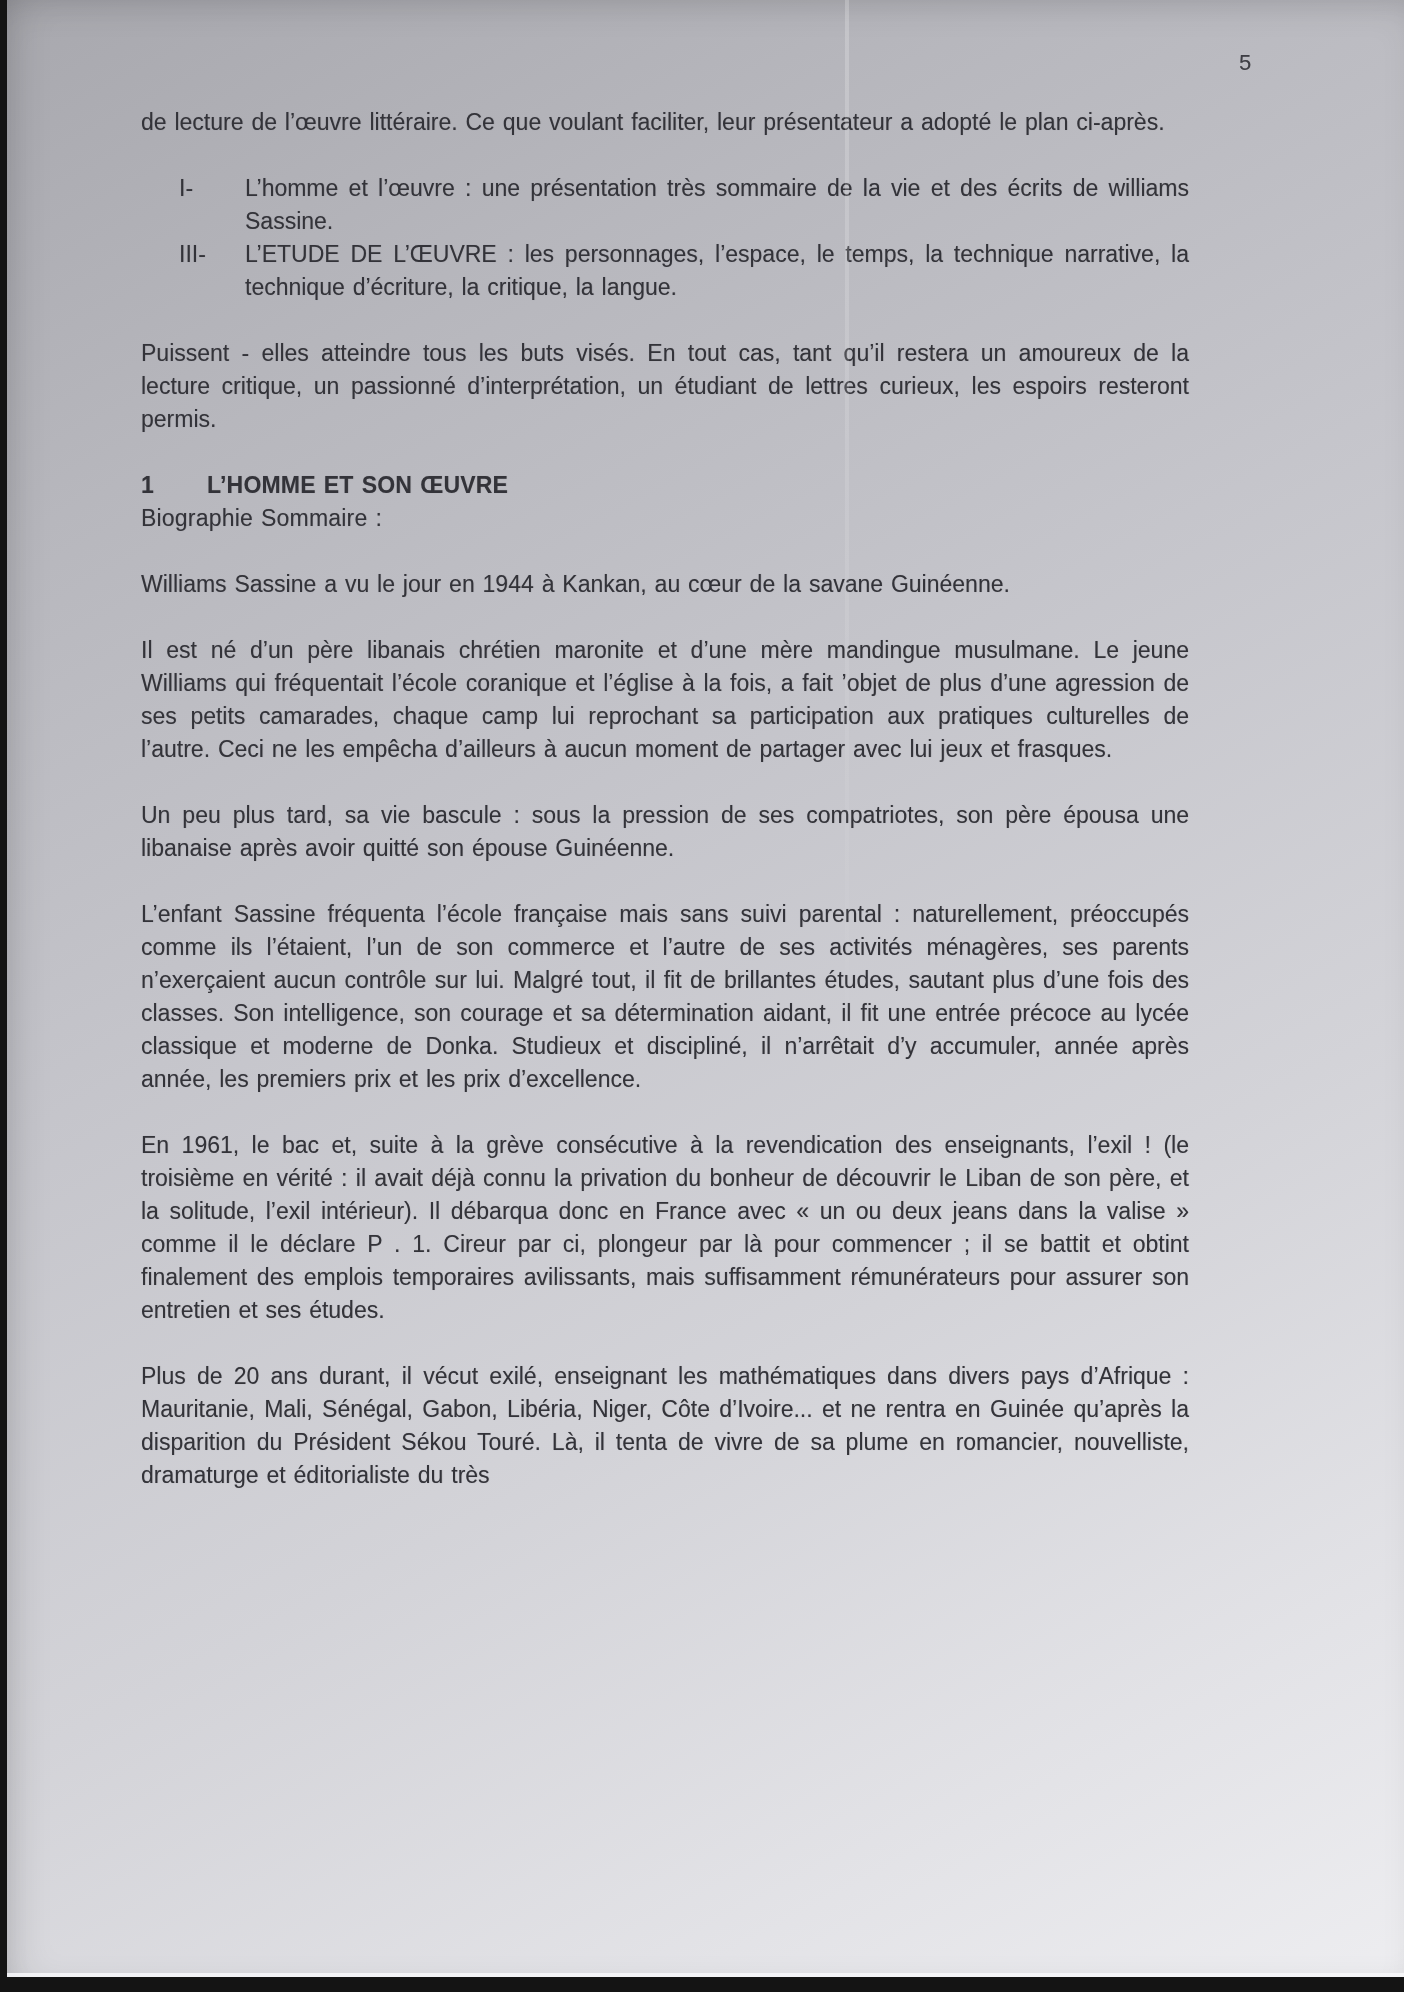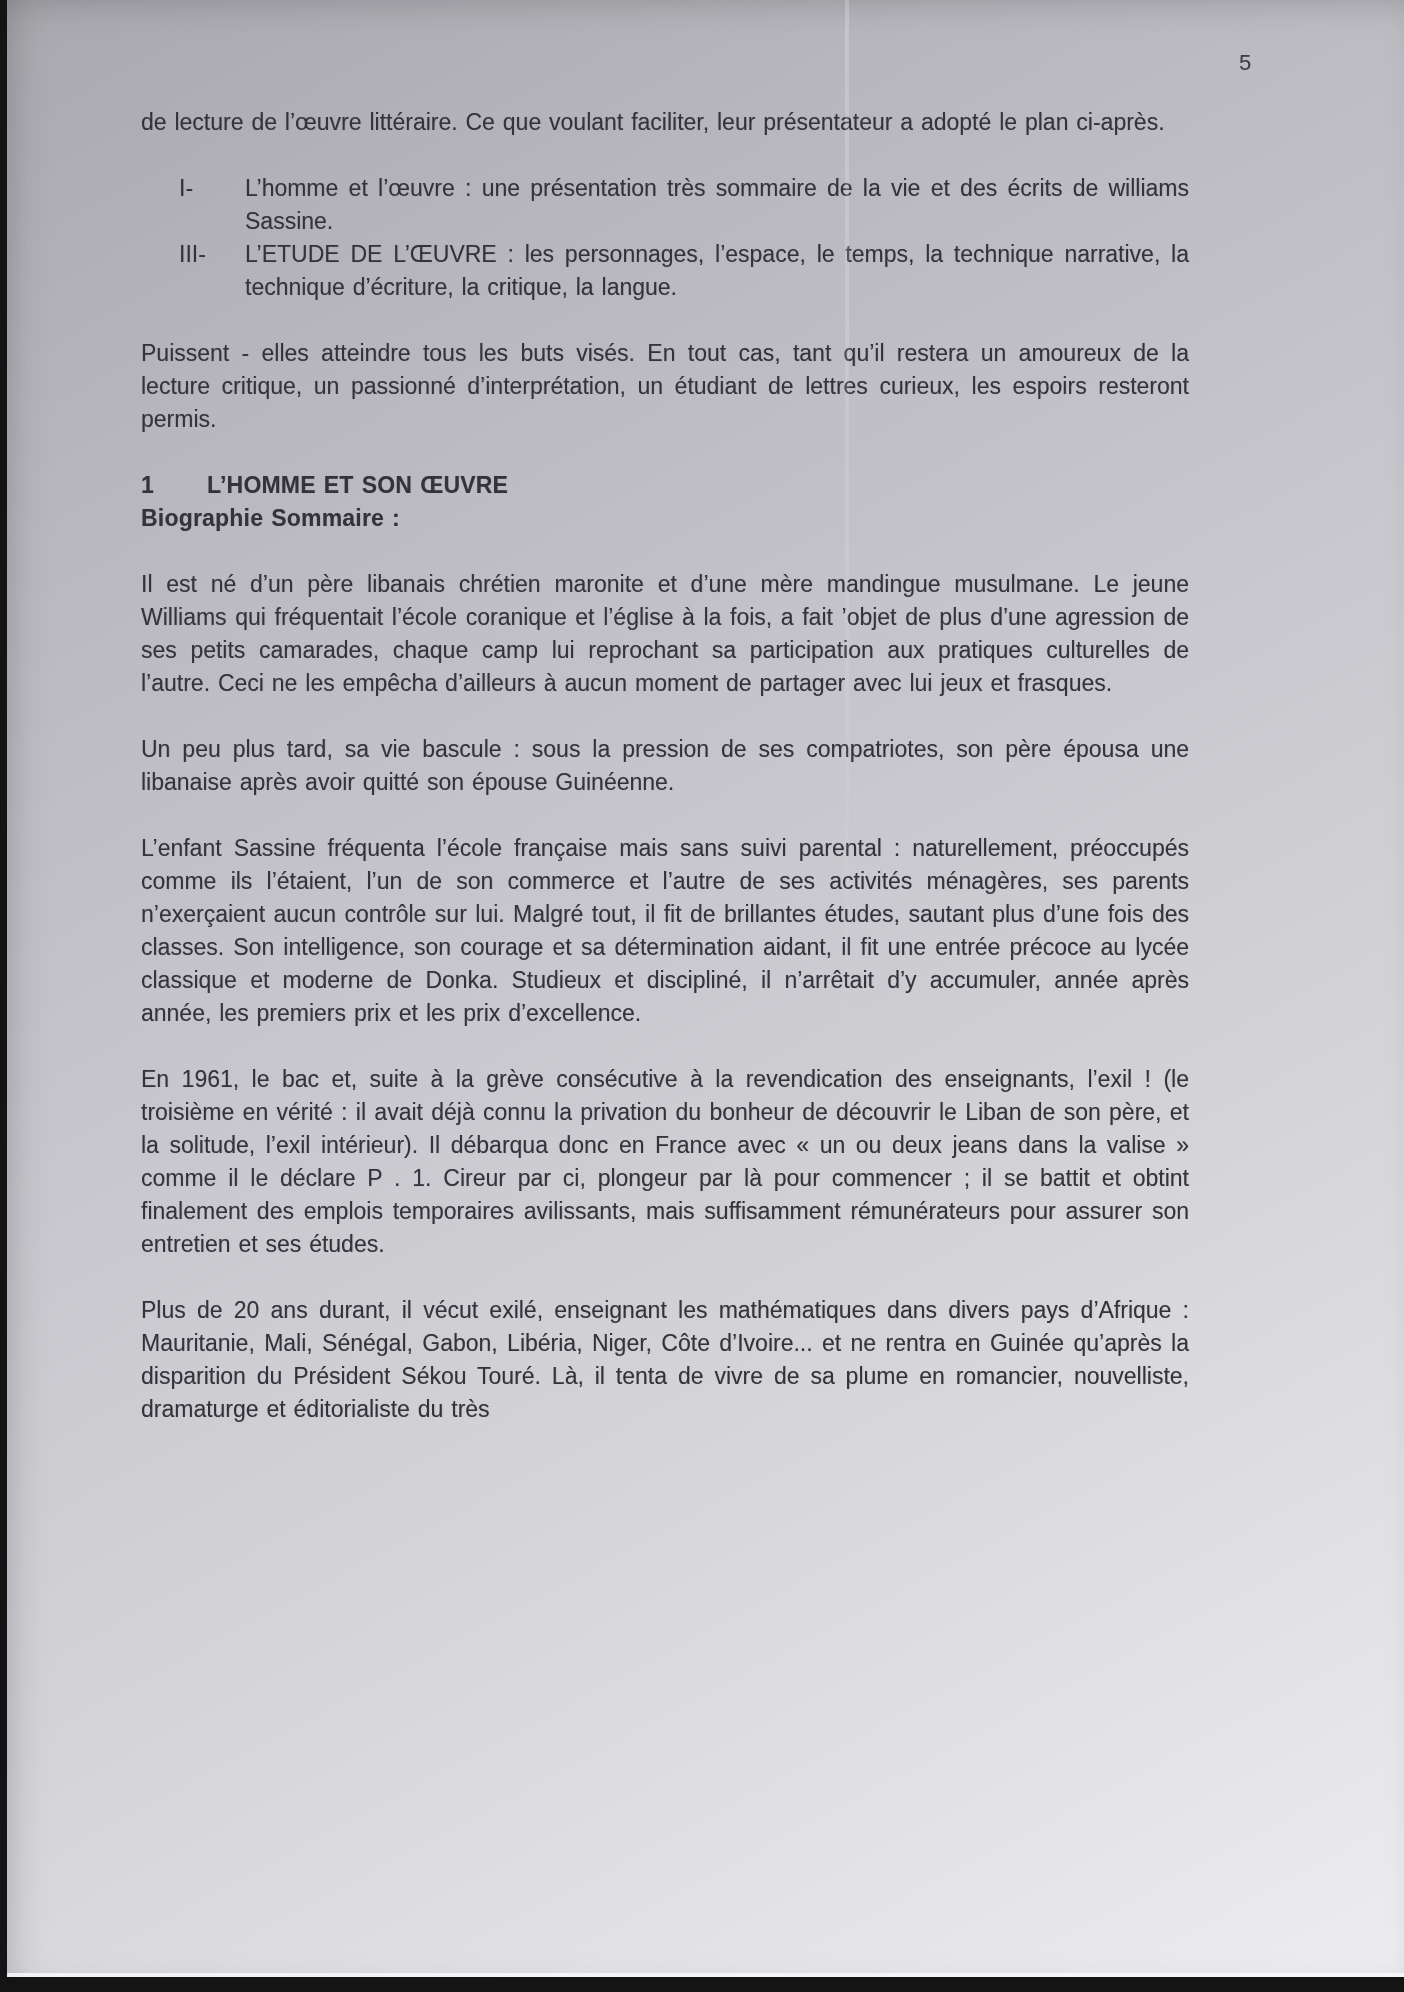--- a/index.html
+++ b/index.html
@@ -94,21 +94,21 @@
     display: flex;
     font-weight: bold;
     margin: 14px 0 0 0;
     letter-spacing: 0.2px;
   }
   .section-num {
     flex: none;
     width: 66px;
   }
   .subsection-heading {
-    font-weight: bold;
+    font-weight: normal;
     margin: 22px 0 0 0;
     letter-spacing: 0.2px;
   }
   .after-heading {
     margin-top: 22px;
   }
 </style>
 </head>
 <body>
 
@@ -133,20 +133,21 @@
 
     <p>Puissent - elles atteindre tous les buts visés. En tout cas, tant qu’il restera un amoureux de la lecture critique, un passionné d’interprétation, un étudiant de lettres curieux, les espoirs resteront permis.</p>
 
     <div class="section-heading">
       <span class="section-num">1</span>
       <span class="section-title">L’HOMME ET SON ŒUVRE</span>
     </div>
 
     <p class="subsection-heading">Biographie Sommaire :</p>
 
+    <p class="after-heading">Williams Sassine a vu le jour en 1944 à Kankan, au cœur de la savane Guinéenne.</p>
     <p>Il est né d’un père libanais chrétien maronite et d’une mère mandingue musulmane. Le jeune Williams qui fréquentait l’école coranique et l’église à la fois, a fait ’objet de plus d’une agression de ses petits camarades, chaque camp lui reprochant sa participation aux pratiques culturelles de l’autre. Ceci ne les empêcha d’ailleurs à aucun moment de partager avec lui jeux et frasques.</p>
     <p>Un peu plus tard, sa vie bascule : sous la pression de ses compatriotes, son père épousa une libanaise après avoir quitté son épouse Guinéenne.</p>
     <p>L’enfant Sassine fréquenta l’école française mais sans suivi parental : naturellement, préoccupés comme ils l’étaient, l’un de son commerce et l’autre de ses activités ménagères, ses parents n’exerçaient aucun contrôle sur lui. Malgré tout, il fit de brillantes études, sautant plus d’une fois des classes. Son intelligence, son courage et sa détermination aidant, il fit une entrée précoce au lycée classique et moderne de Donka. Studieux et discipliné, il n’arrêtait d’y accumuler, année après année, les premiers prix et les prix d’excellence.</p>
     <p>En 1961, le bac et, suite à la grève consécutive à la revendication des enseignants, l’exil ! (le troisième en vérité : il avait déjà connu la privation du bonheur de découvrir le Liban de son père, et la solitude, l’exil intérieur). Il débarqua donc en France avec « un ou deux jeans dans la valise » comme il le déclare P . 1. Cireur par ci, plongeur par là pour commencer ; il se battit et obtint finalement des emplois temporaires avilissants, mais suffisamment rémunérateurs pour assurer son entretien et ses études.</p>
     <p>Plus de 20 ans durant, il vécut exilé, enseignant les mathématiques dans divers pays d’Afrique : Mauritanie, Mali, Sénégal, Gabon, Libéria, Niger, Côte d’Ivoire... et ne rentra en Guinée qu’après la disparition du Président Sékou Touré. Là, il tenta de vivre de sa plume en romancier, nouvelliste, dramaturge et éditorialiste du très</p>
 
   </div>
 </div>
 
 </body></html>

